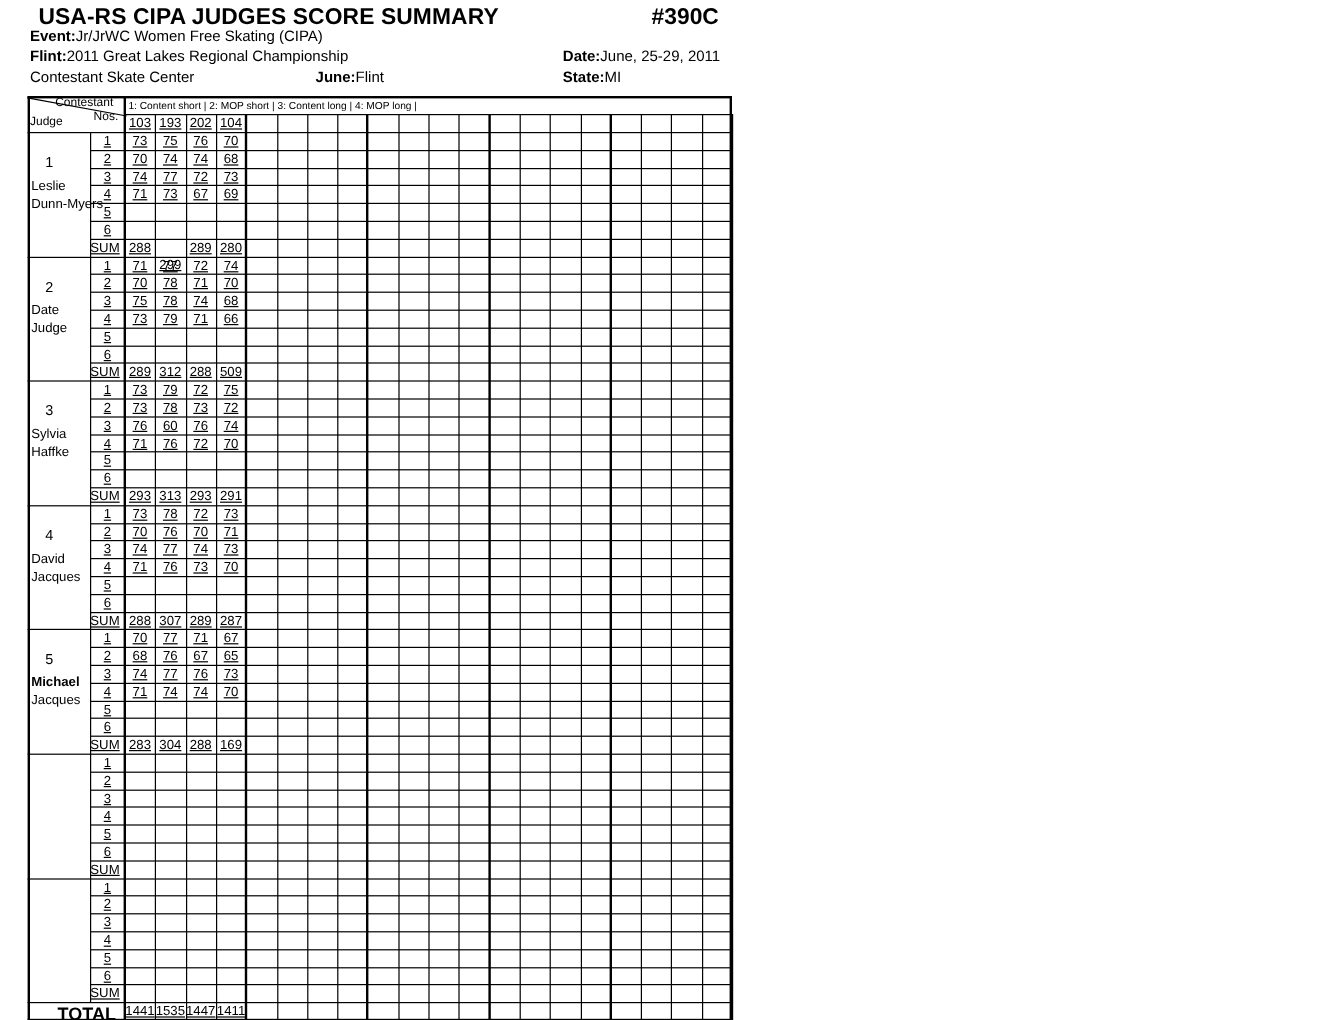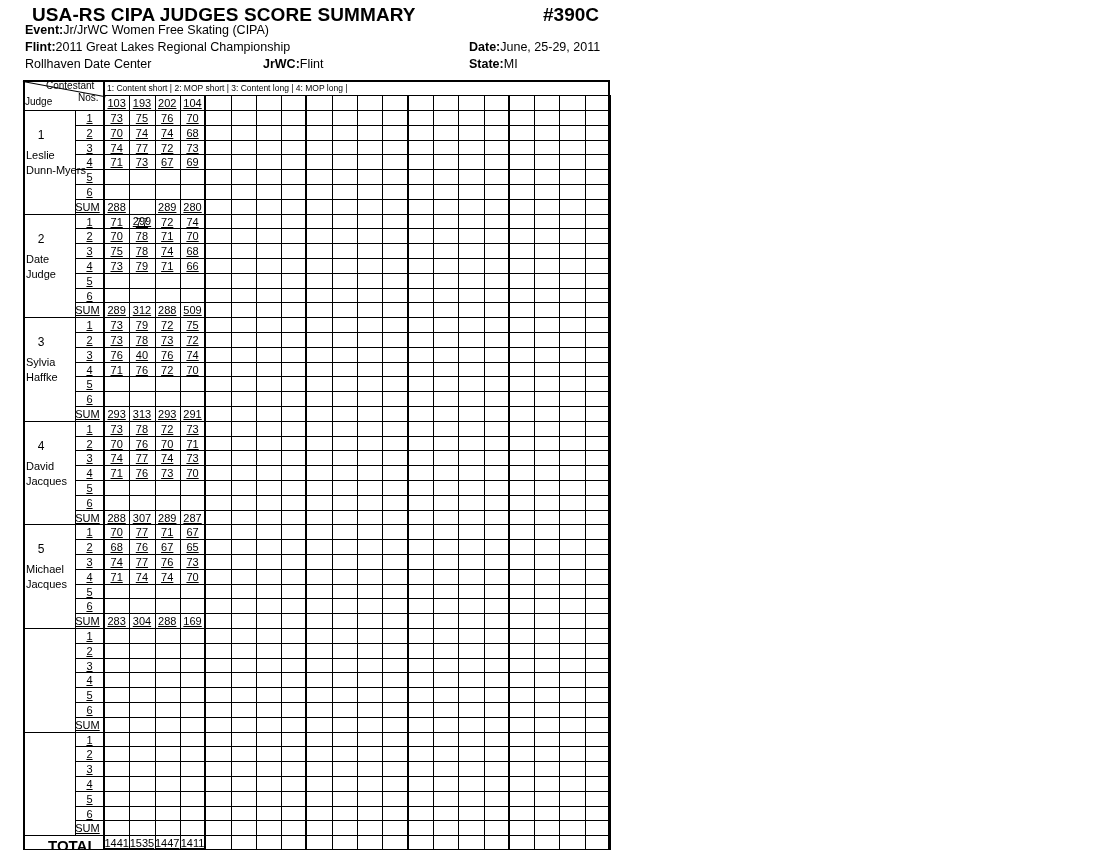--- a/index.html
+++ b/index.html
@@ -23,22 +23,22 @@
 </style>
 </head>
 <body>
 
 <div class="abs title">USA-RS CIPA JUDGES SCORE SUMMARY</div>
 <div class="abs code">#390C</div>
 
 <div class="abs meta" style="left:25px;top:23px;"><b>Event:</b><span>Jr/JrWC Women Free Skating  (CIPA)</span></div>
 <div class="abs meta" style="left:25px;top:40px;"><b>Flint:</b><span>2011 Great Lakes Regional Championship</span></div>
 <div class="abs meta" style="left:469px;top:40px;"><b>Date:</b><span>June, 25-29, 2011</span></div>
-<div class="abs meta" style="left:25px;top:57px;">Rollhaven Date Center</div>
-<div class="abs meta" style="left:263px;top:57px;"><b>JrWC:</b><span>Flint</span></div>
+<div class="abs meta" style="left:25px;top:57px;">Contestant Skate Center</div>
+<div class="abs meta" style="left:263px;top:57px;"><b>June:</b><span>Flint</span></div>
 <div class="abs meta" style="left:469px;top:57px;"><b>State:</b><span>MI</span></div>
 
 <div class="sheet"></div>
 <div id="grid">
     <div class="hline" style="left: 104px; top: 95px; width: 506px;"></div>
     <div class="hline" style="left: 23px; top: 110px; width: 587px;"></div>
     <div class="hline" style="left: 23px; top: 81px; width: 84px; transform-origin: 0px 0px; transform: rotate(10.4deg);"></div>
     <div class="vline" style="left: 75px; top: 110px; height: 725px;"></div>
     <div class="vline thick" style="left: 103px; top: 80px; height: 770px;"></div>
     <div class="vline" style="left: 129px; top: 95px; height: 755px;"></div>
@@ -199,21 +199,21 @@
     <div class="cell" style="left: 129.3px; top: 318.2px; width: 25.3px;">79</div>
     <div class="cell" style="left: 154.6px; top: 318.2px; width: 25.3px;">72</div>
     <div class="cell" style="left: 179.9px; top: 318.2px; width: 25.3px;">75</div>
     <div class="rn" style="left: 75px; top: 333px;">2</div>
     <div class="cell" style="left: 104px; top: 333px; width: 25.3px;">73</div>
     <div class="cell" style="left: 129.3px; top: 333px; width: 25.3px;">78</div>
     <div class="cell" style="left: 154.6px; top: 333px; width: 25.3px;">73</div>
     <div class="cell" style="left: 179.9px; top: 333px; width: 25.3px;">72</div>
     <div class="rn" style="left: 75px; top: 347.8px;">3</div>
     <div class="cell" style="left: 104px; top: 347.8px; width: 25.3px;">76</div>
-    <div class="cell" style="left: 129.3px; top: 347.8px; width: 25.3px;">40</div>
+    <div class="cell" style="left: 129.3px; top: 347.8px; width: 25.3px;">60</div>
     <div class="cell" style="left: 154.6px; top: 347.8px; width: 25.3px;">76</div>
     <div class="cell" style="left: 179.9px; top: 347.8px; width: 25.3px;">74</div>
     <div class="rn" style="left: 75px; top: 362.6px;">4</div>
     <div class="cell" style="left: 104px; top: 362.6px; width: 25.3px;">71</div>
     <div class="cell" style="left: 129.3px; top: 362.6px; width: 25.3px;">76</div>
     <div class="cell" style="left: 154.6px; top: 362.6px; width: 25.3px;">72</div>
     <div class="cell" style="left: 179.9px; top: 362.6px; width: 25.3px;">70</div>
     <div class="rn" style="left: 75px; top: 377.4px;">5</div>
     <div class="cell" style="left: 104px; top: 377.4px; width: 25.3px;"></div>
     <div class="cell" style="left: 129.3px; top: 377.4px; width: 25.3px;"></div>
@@ -261,21 +261,21 @@
     <div class="cell" style="left: 104px; top: 495.8px; width: 25.3px;"></div>
     <div class="cell" style="left: 129.3px; top: 495.8px; width: 25.3px;"></div>
     <div class="cell" style="left: 154.6px; top: 495.8px; width: 25.3px;"></div>
     <div class="cell" style="left: 179.9px; top: 495.8px; width: 25.3px;"></div>
     <div class="rn" style="left: 73px; top: 510.6px;">SUM</div>
     <div class="cell" style="left: 104px; top: 510.6px; width: 25.3px;">288</div>
     <div class="cell" style="left: 129.3px; top: 510.6px; width: 25.3px;">307</div>
     <div class="cell" style="left: 154.6px; top: 510.6px; width: 25.3px;">289</div>
     <div class="cell" style="left: 179.9px; top: 510.6px; width: 25.3px;">287</div>
     <div class="judge-num" style="left: 24px; top: 542.4px;">5</div>
-    <div class="judge-name" style="left: 26px; top: 562.4px;">Michael</div>
+    <div class="judge-name" style="left: 26px; top: 562.4px; font-weight: bold;">Michael</div>
     <div class="judge-name" style="left: 26px; top: 577.4px;">Jacques</div>
     <div class="rn" style="left: 75px; top: 525.4px;">1</div>
     <div class="cell" style="left: 104px; top: 525.4px; width: 25.3px;">70</div>
     <div class="cell" style="left: 129.3px; top: 525.4px; width: 25.3px;">77</div>
     <div class="cell" style="left: 154.6px; top: 525.4px; width: 25.3px;">71</div>
     <div class="cell" style="left: 179.9px; top: 525.4px; width: 25.3px;">67</div>
     <div class="rn" style="left: 75px; top: 540.2px;">2</div>
     <div class="cell" style="left: 104px; top: 540.2px; width: 25.3px;">68</div>
     <div class="cell" style="left: 129.3px; top: 540.2px; width: 25.3px;">76</div>
     <div class="cell" style="left: 154.6px; top: 540.2px; width: 25.3px;">67</div>

